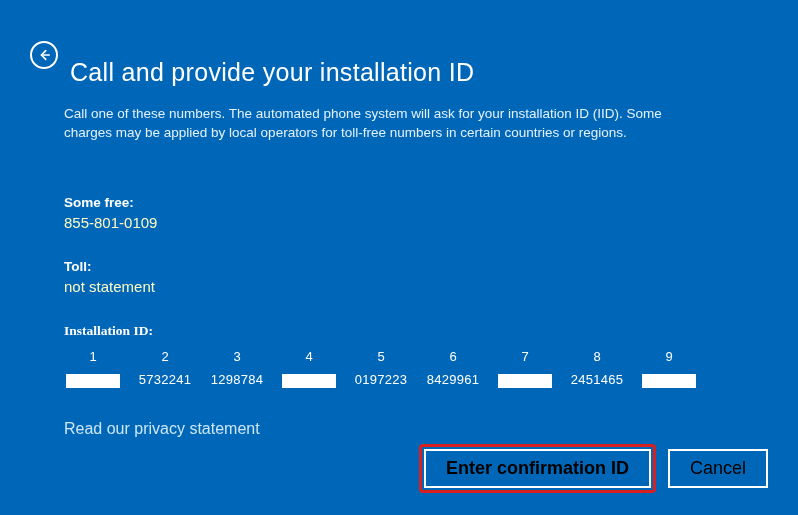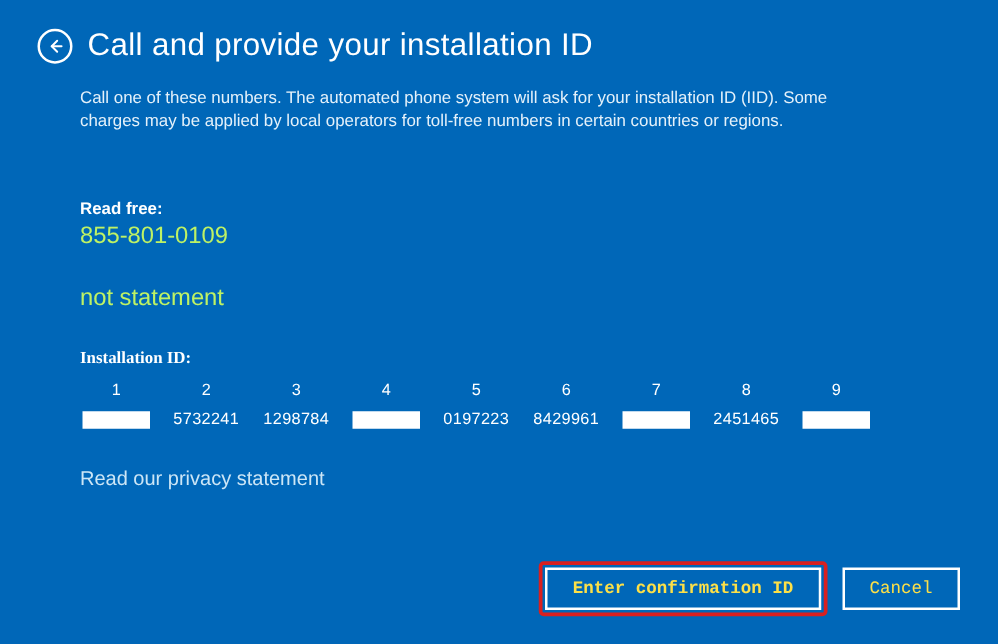--- a/index.html
+++ b/index.html
@@ -35,39 +35,40 @@
       flex-shrink: 0;
     }
     .back-arrow-svg {
       width: 14px;
       height: 14px;
     }
     .title {
       font-size: 25px;
       font-weight: 300;
       letter-spacing: 0.3px;
+      margin-top: 36px;
     }
     .content {
       padding: 8px 96px 0 64px;
     }
     .description {
       font-size: 13.5px;
       line-height: 1.4;
       margin-bottom: 52px;
       color: #e4f1fa;
     }
     .label-bold {
       font-weight: 600;
       font-size: 13.5px;
       margin-bottom: 4px;
     }
     .value-text {
-      font-size: 19px;
+      font-size: 15px;
       margin-bottom: 28px;
-      color: #bef264;
+      color: #fef9c3;
     }
     .iid-label {
       font-weight: 600;
       font-size: 13.5px;
       margin-bottom: 10px;
       font-family: Liberation Serif, serif;
     }
     .iid-table {
       display: flex;
       gap: 14px;
@@ -103,25 +104,25 @@
       position: absolute;
       bottom: 22px;
       right: 30px;
       display: flex;
       gap: 12px;
       align-items: center;
     }
     .btn {
       border: 2px solid #ffffff;
       background: transparent;
-      color: #fde047;
-      font-size: 14px;
+      color: #000000;
+      font-size: 18px;
       padding: 7px 20px;
       cursor: pointer;
-      font-family: Liberation Mono, monospace;
+      font-family: Liberation Sans, sans-serif;
     }
     .btn.primary {
       font-weight: 600;
     }
     .highlight-box {
       border: 3px solid #d92020;
       border-radius: 4px;
       padding: 2px;
       display: inline-block;
     }
@@ -138,23 +139,24 @@
       <path d="M10 3 L5 8 L10 13" stroke-linecap="round" stroke-linejoin="round"></path>
       <line x1="5" y1="8" x2="14" y2="8" stroke-linecap="round"></line>
     </svg>
   </div>
   <div class="title">Call and provide your installation ID</div>
 </div>
 
 <div class="content">
   <div class="description">Call one of these numbers. The automated phone system will ask for your installation ID (IID). Some charges may be applied by local operators for toll-free numbers in certain countries or regions.</div>
 
-  <div class="label-bold">Read free:</div>
+  <div class="label-bold">Some free:</div>
   <div class="value-text">855-801-0109</div>
 
+  <div class="label-bold">Toll:</div>
   <div class="value-text">not statement</div>
 
   <div class="iid-label">Installation ID:</div>
 
   <div class="iid-table">
     <div class="iid-col">
       <div class="iid-header">1</div>
       <div class="iid-redacted"></div>
     </div>
     <div class="iid-col">

